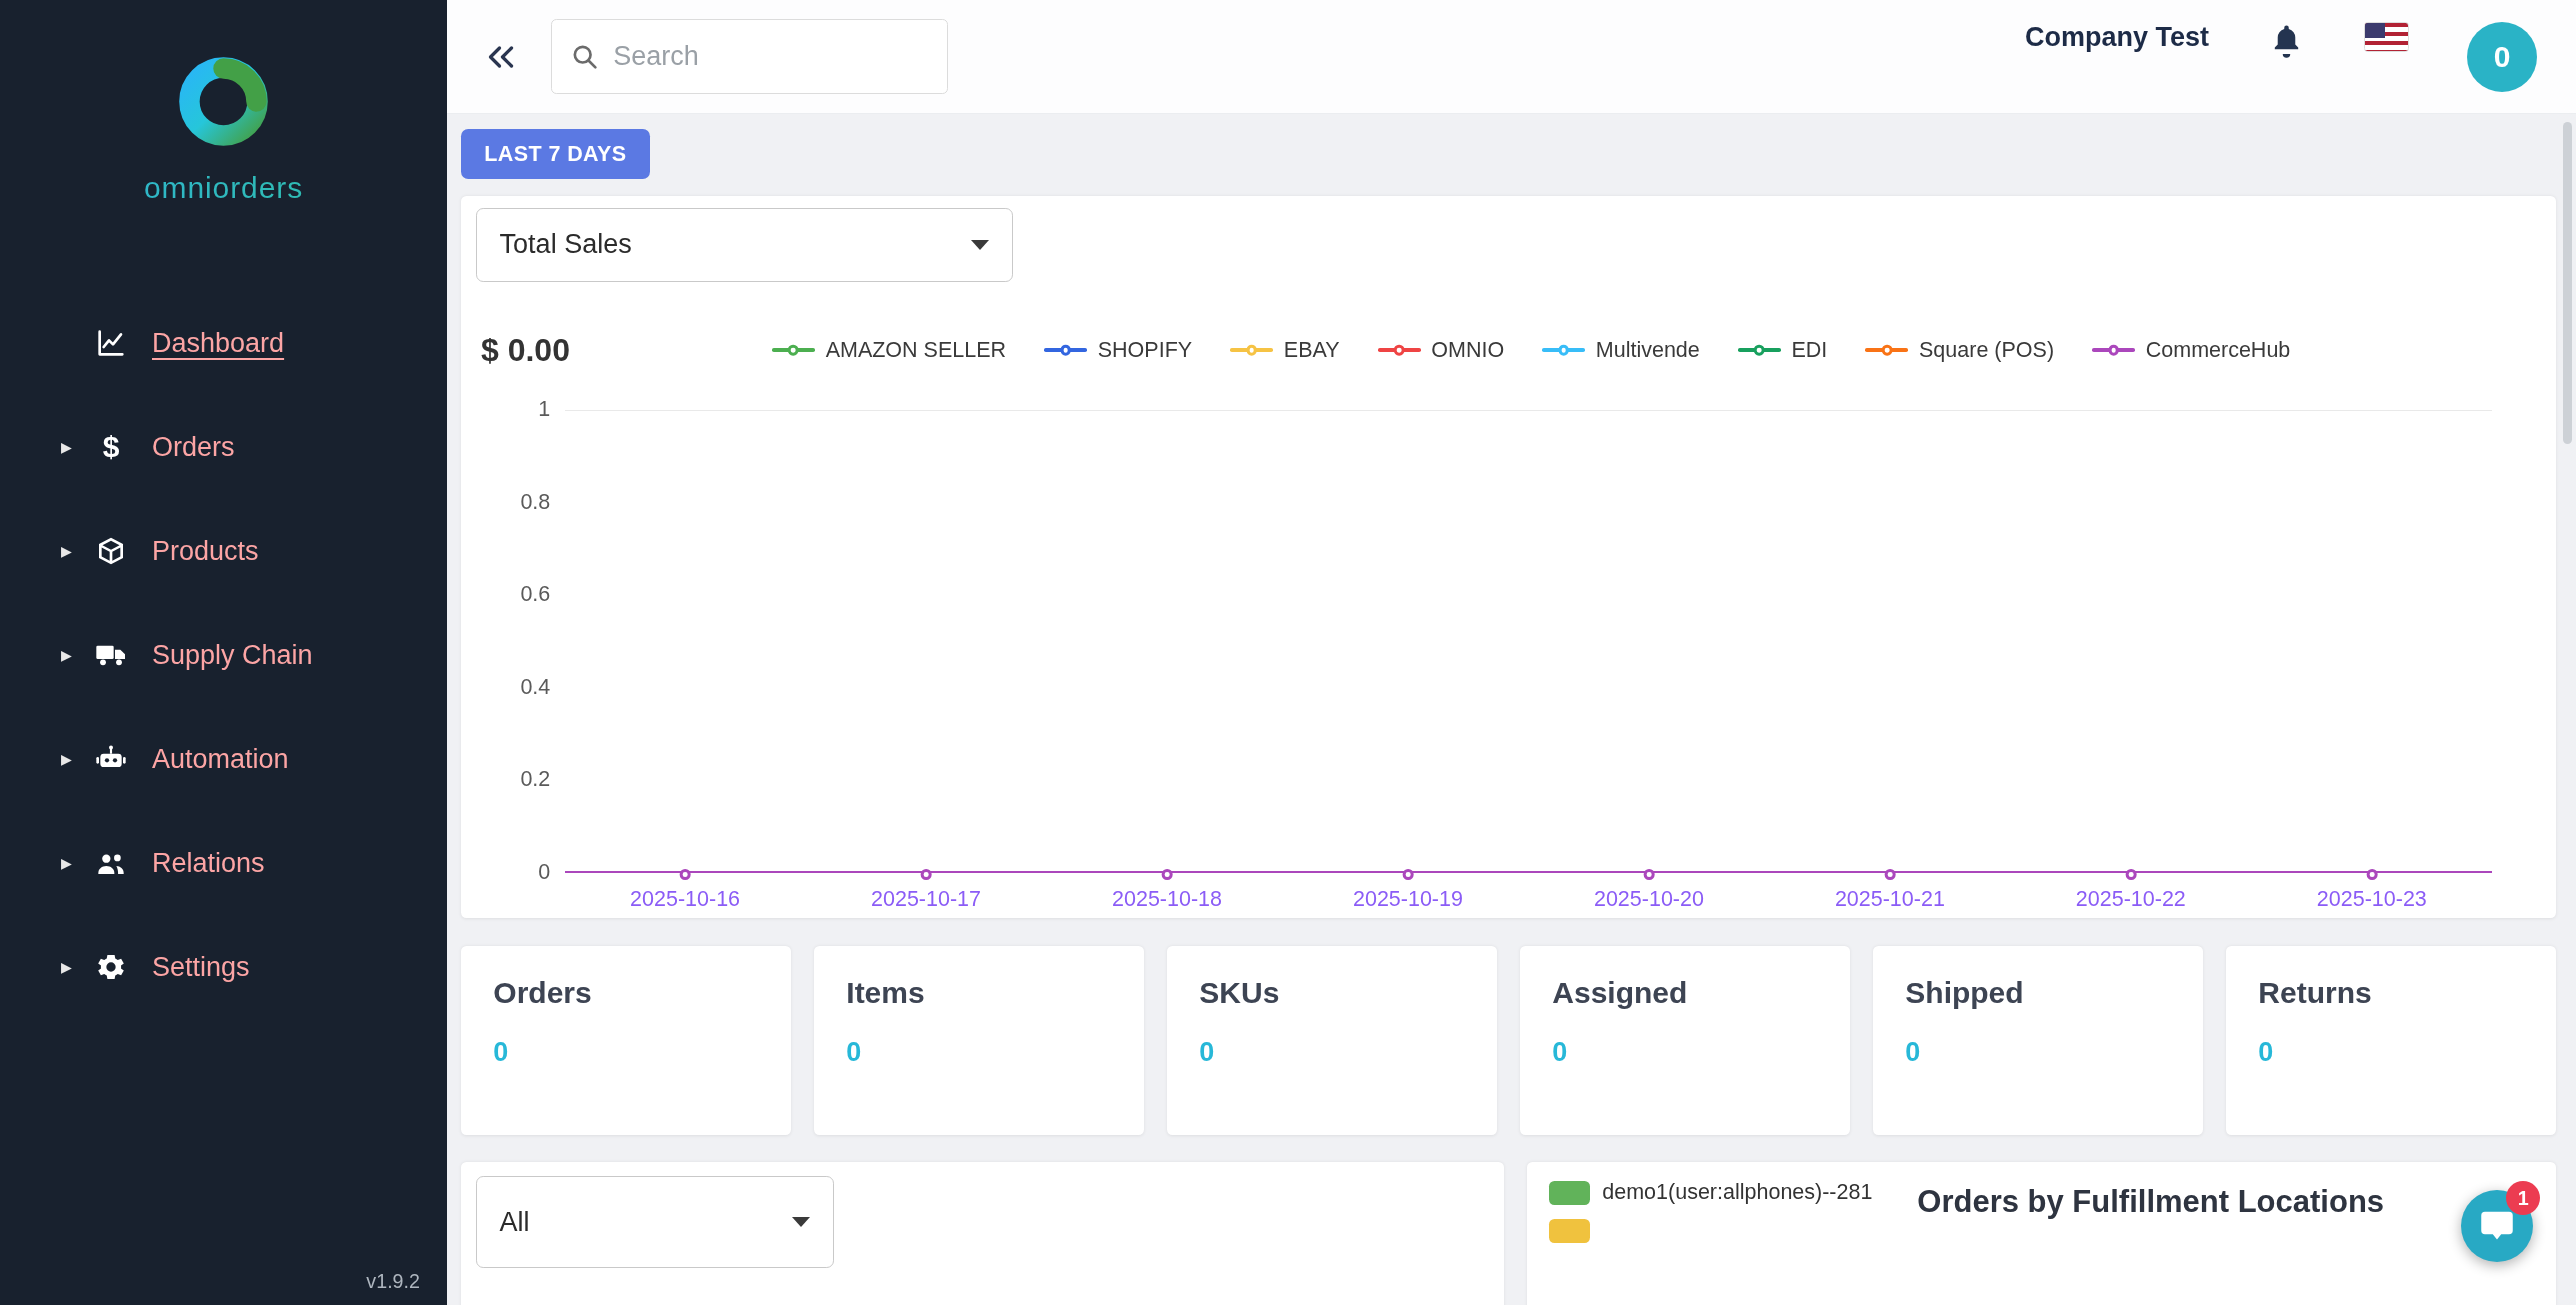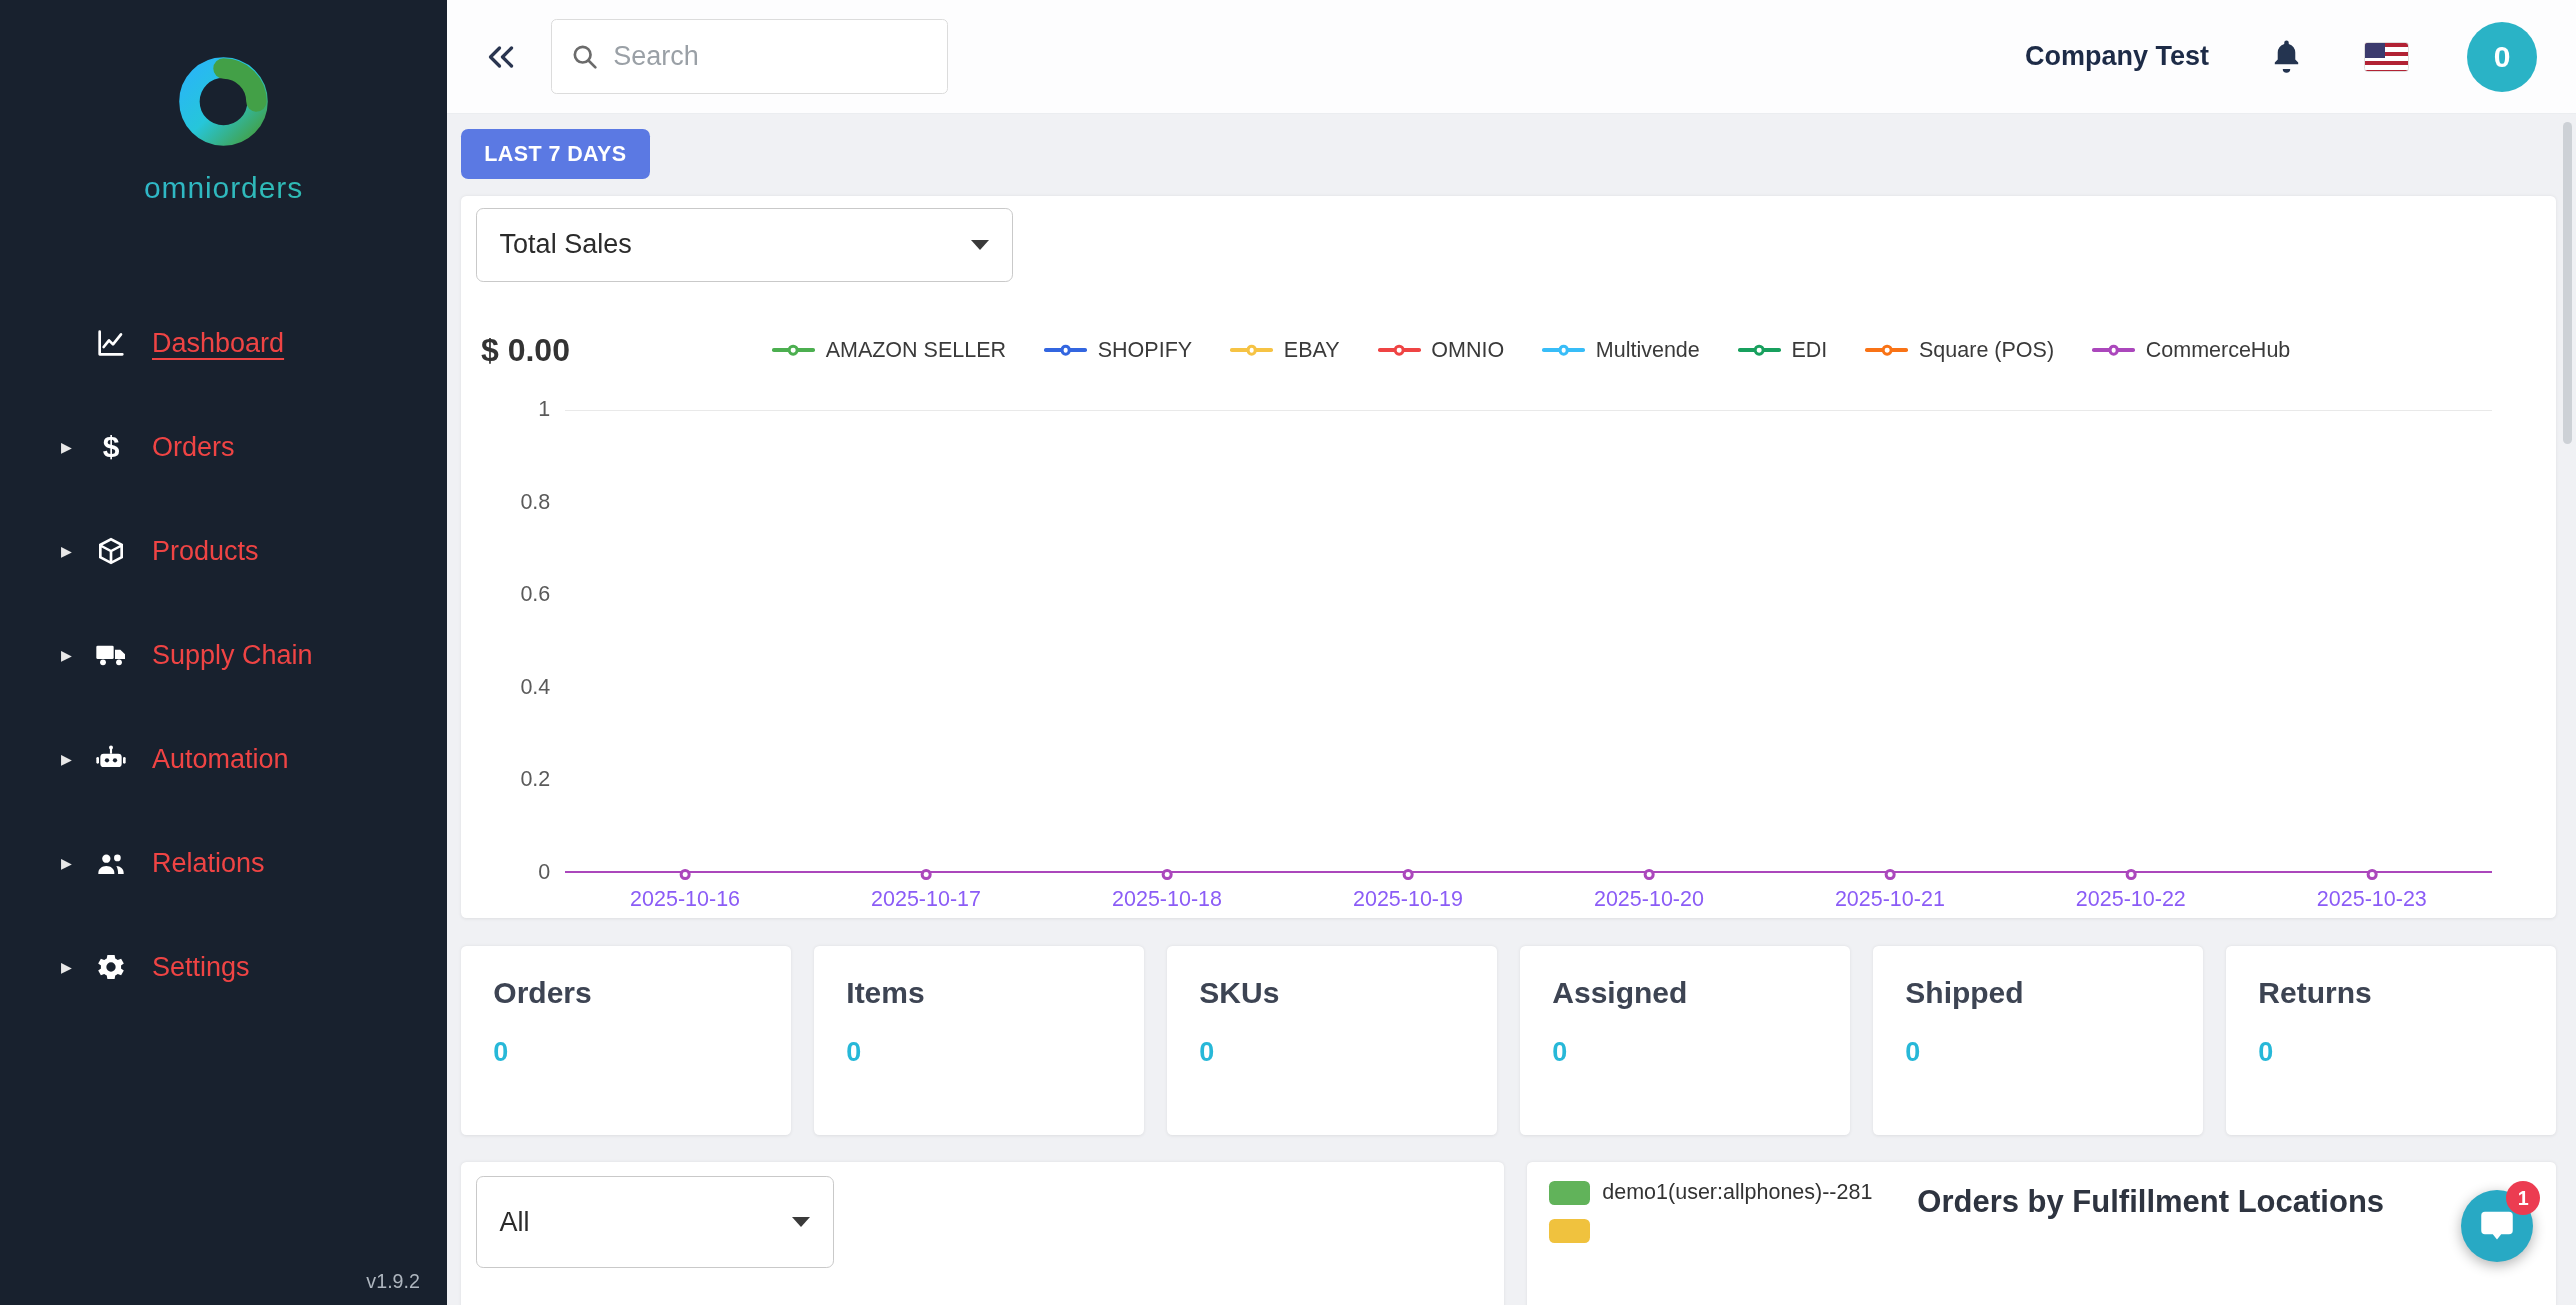--- a/index.html
+++ b/index.html
@@ -10,34 +10,34 @@
   .logo-block { padding-top:47px; text-align:center; }
   .logo-mark svg { width:109px; height:109px; }
   .logo-text { margin-top:12px; font-size:30px; font-weight:500; letter-spacing:0.9px;
     background:linear-gradient(90deg,#2fb4d9,#2fbfa3); -webkit-background-clip:text; background-clip:text; color:transparent; }
   .menu { margin-top:86px; }
   .menu-item { display:flex; align-items:center; height:104px; padding-left:61px; cursor:pointer; }
   .caret { width:32px; font-size:21.5px; color:#e8e8e8; flex:0 0 32px; }
   .mi-icon { width:36px; height:36px; flex:0 0 36px; margin-right:23px; display:flex; align-items:center; justify-content:center; color:#fff; }
   .mi-icon svg { width:32px; height:32px; }
   .mi-icon .dollar-txt { font-size:30px; font-weight:bold; }
-  .mi-label { font-size:27px; font-weight:500; color:#ef4444; }
+  .mi-label { font-size:27px; font-weight:500; color:#fca5a5; }
   .menu-item.active .mi-label { text-decoration:underline; text-underline-offset:6.3px; }
   .version { position:absolute; bottom:12.5px; right:27px; font-size:19.7px; color:#aeb6bf; }
 
   
   .main { margin-left:447px; height:100%; }
   .topbar { height:114px; background:#fdfdfe; border-bottom:0.9px solid #ebedf0; display:flex; align-items:center; padding:0 39px 0 36px; }
   .collapse-btn { width:39px; height:39px; color:#2a3550; cursor:pointer; display:flex; align-items:center; }
   .collapse-btn svg { width:36px; height:36px; }
   .search-box { margin-left:29px; width:397px; height:75px; border:1.8px solid #dcdcdc; border-radius:5.4px; background:#fff; display:flex; align-items:center; padding:0 18px; }
   .search-box svg { width:29px; height:29px; color:#6b6b6b; flex:0 0 29px; margin-right:14.3px; }
   .search-box input { border:none; outline:none; background:transparent; font-size:27px; color:#333; width:100%; font-family:"Liberation Sans", sans-serif; }
   .search-box input::placeholder { color:#9aa0a6; }
-  .topbar-right { margin-left:auto; display:flex; align-items:center; gap:58px; }
+  .topbar-right { margin-left:auto; display:flex; align-items:flex-start; gap:58px; }
   .company-name { font-size:27px; font-weight:600; color:#1d2b47; }
   .bell { width:39px; height:39px; color:#243450; cursor:pointer; }
   .bell svg { width:39px; height:39px; }
   .flag { width:45px; height:30px; border-radius:3.6px; border:0.9px solid #ddd; position:relative; overflow:hidden; cursor:pointer;
     background:repeating-linear-gradient(180deg,#b22234 0 4.5px,#fff 4.5px 9px); }
   .flag .canton { position:absolute; left:0; top:0; width:19.7px; height:15px; background:#3c3b6e; }
   .avatar { width:70px; height:70px; border-radius:50%; background:#2ab3c6; color:#fff; font-size:30px; font-weight:600; display:flex; align-items:center; justify-content:center; cursor:pointer; }
 
   .content { padding:15px 19.7px 0 14.3px; }
   .range-btn { display:inline-block; background:#5b79e3; color:#fff; font-size:21.5px; font-weight:bold; letter-spacing:0.4px;

